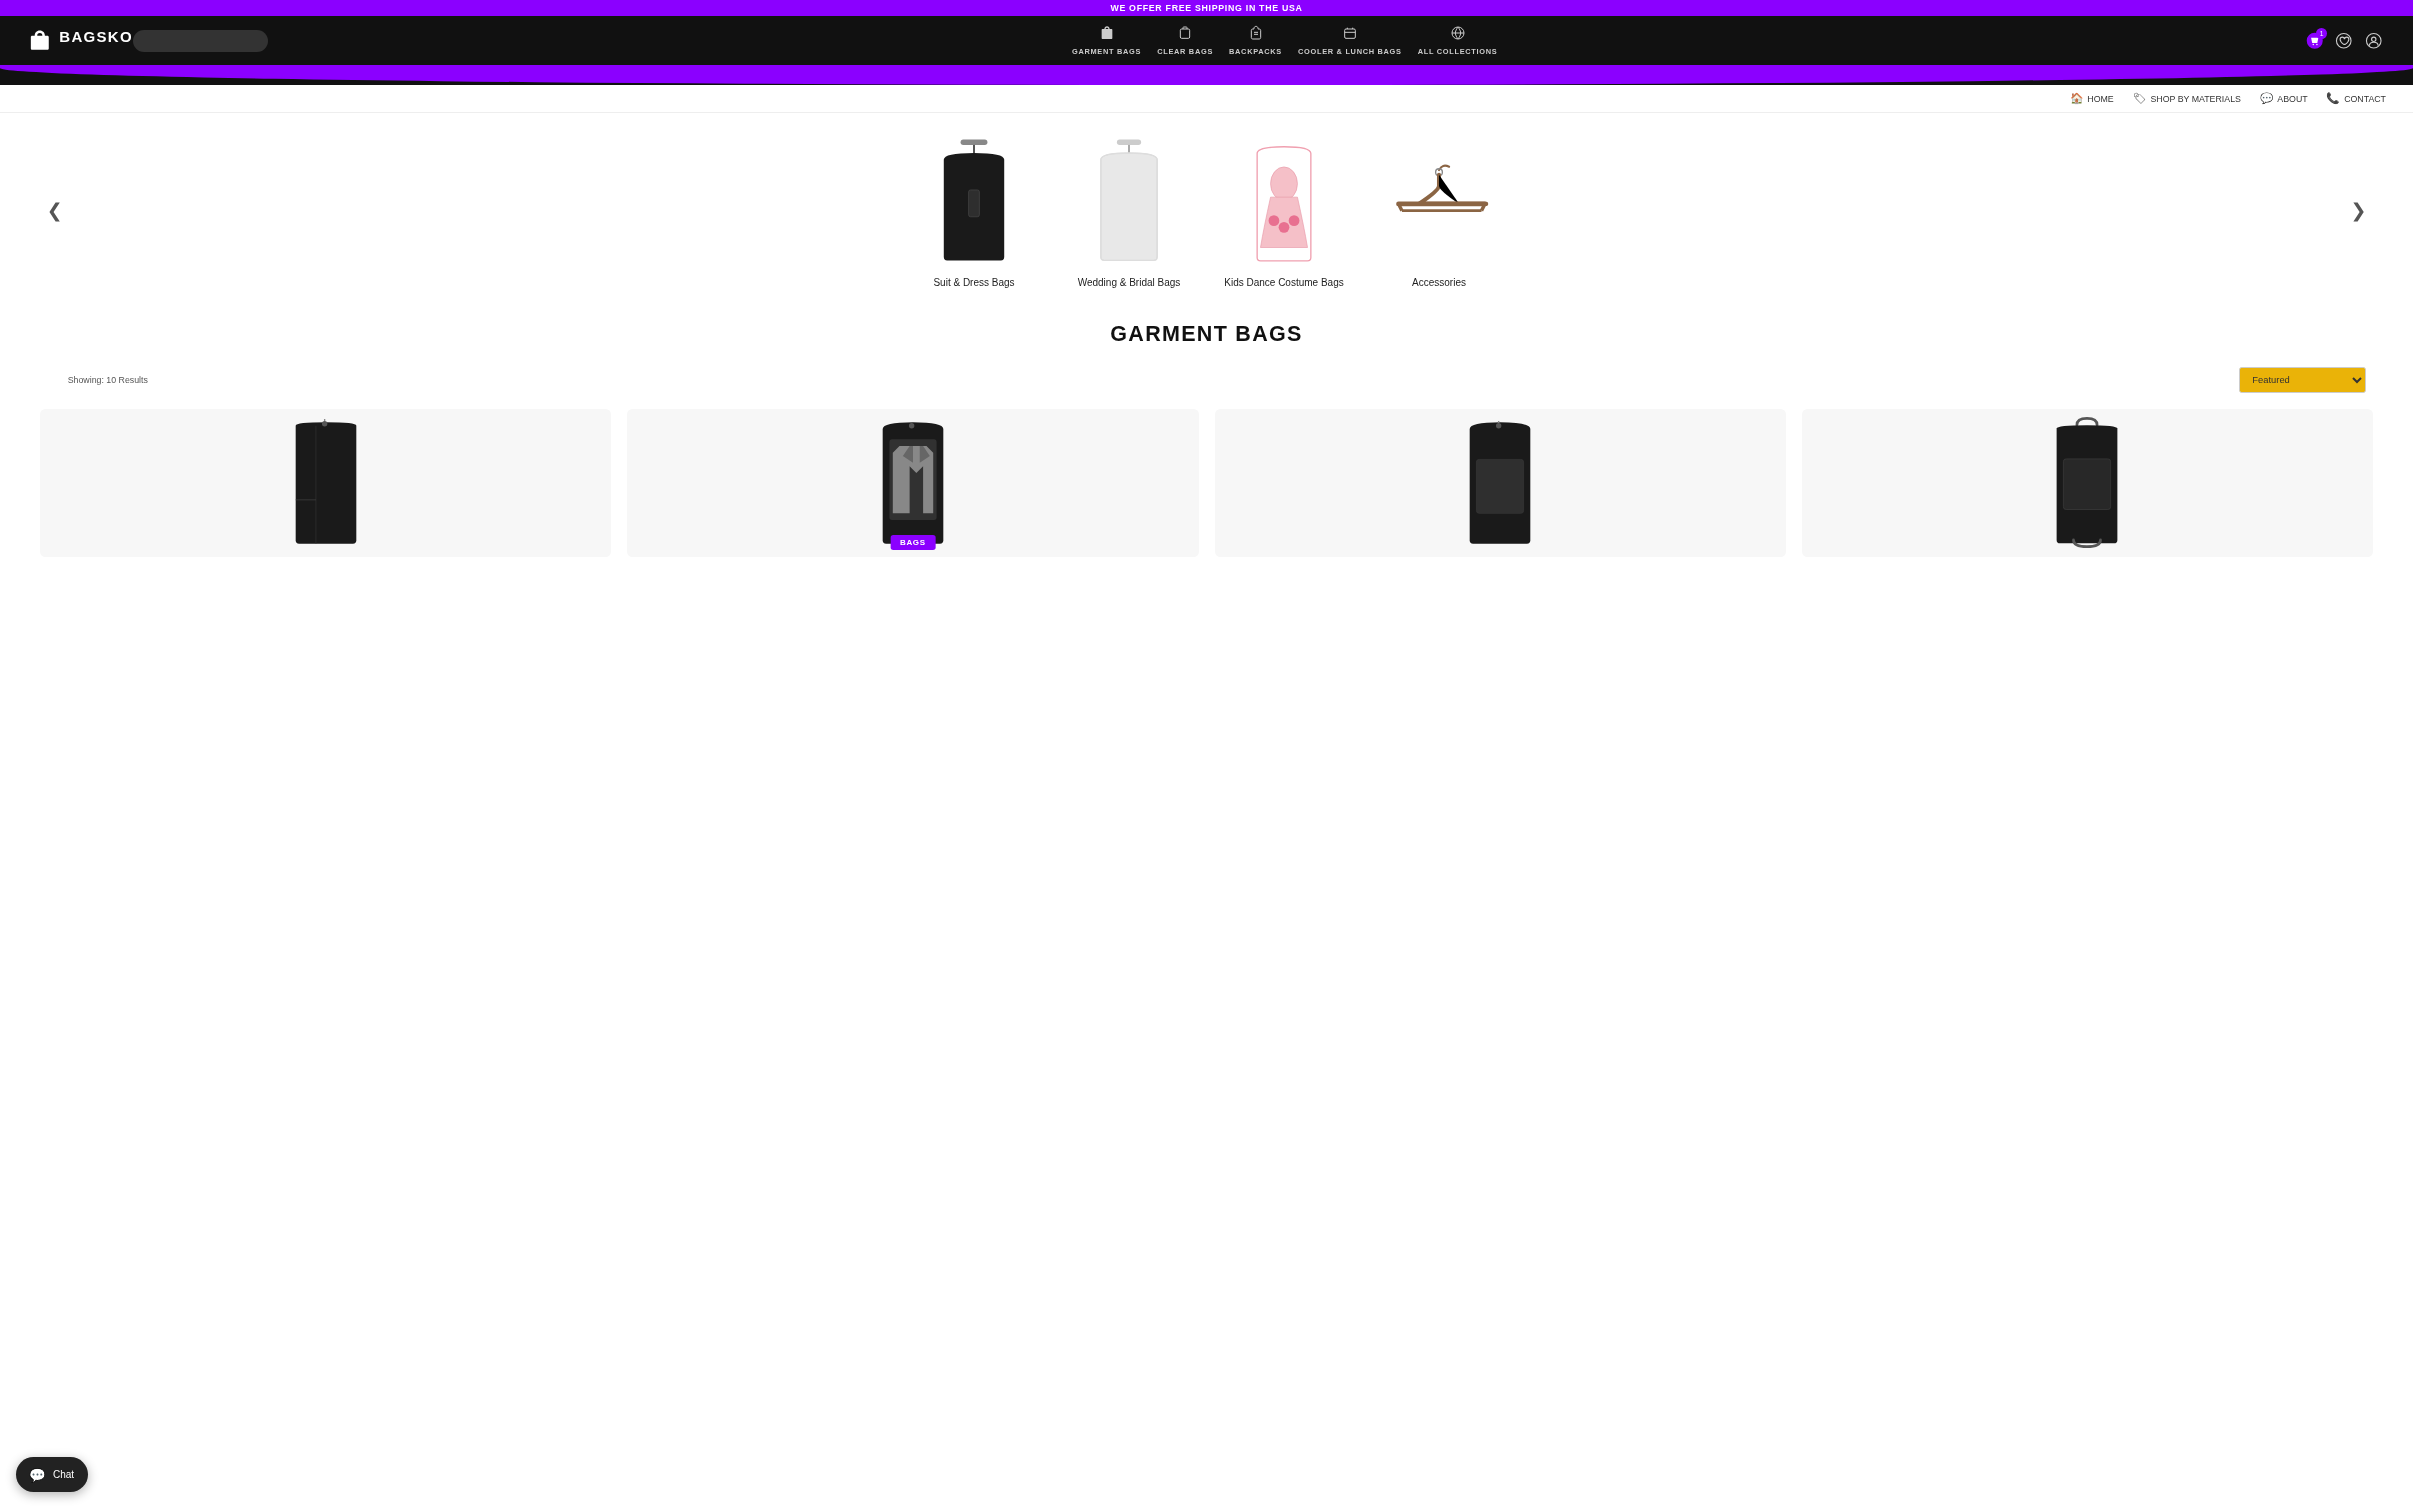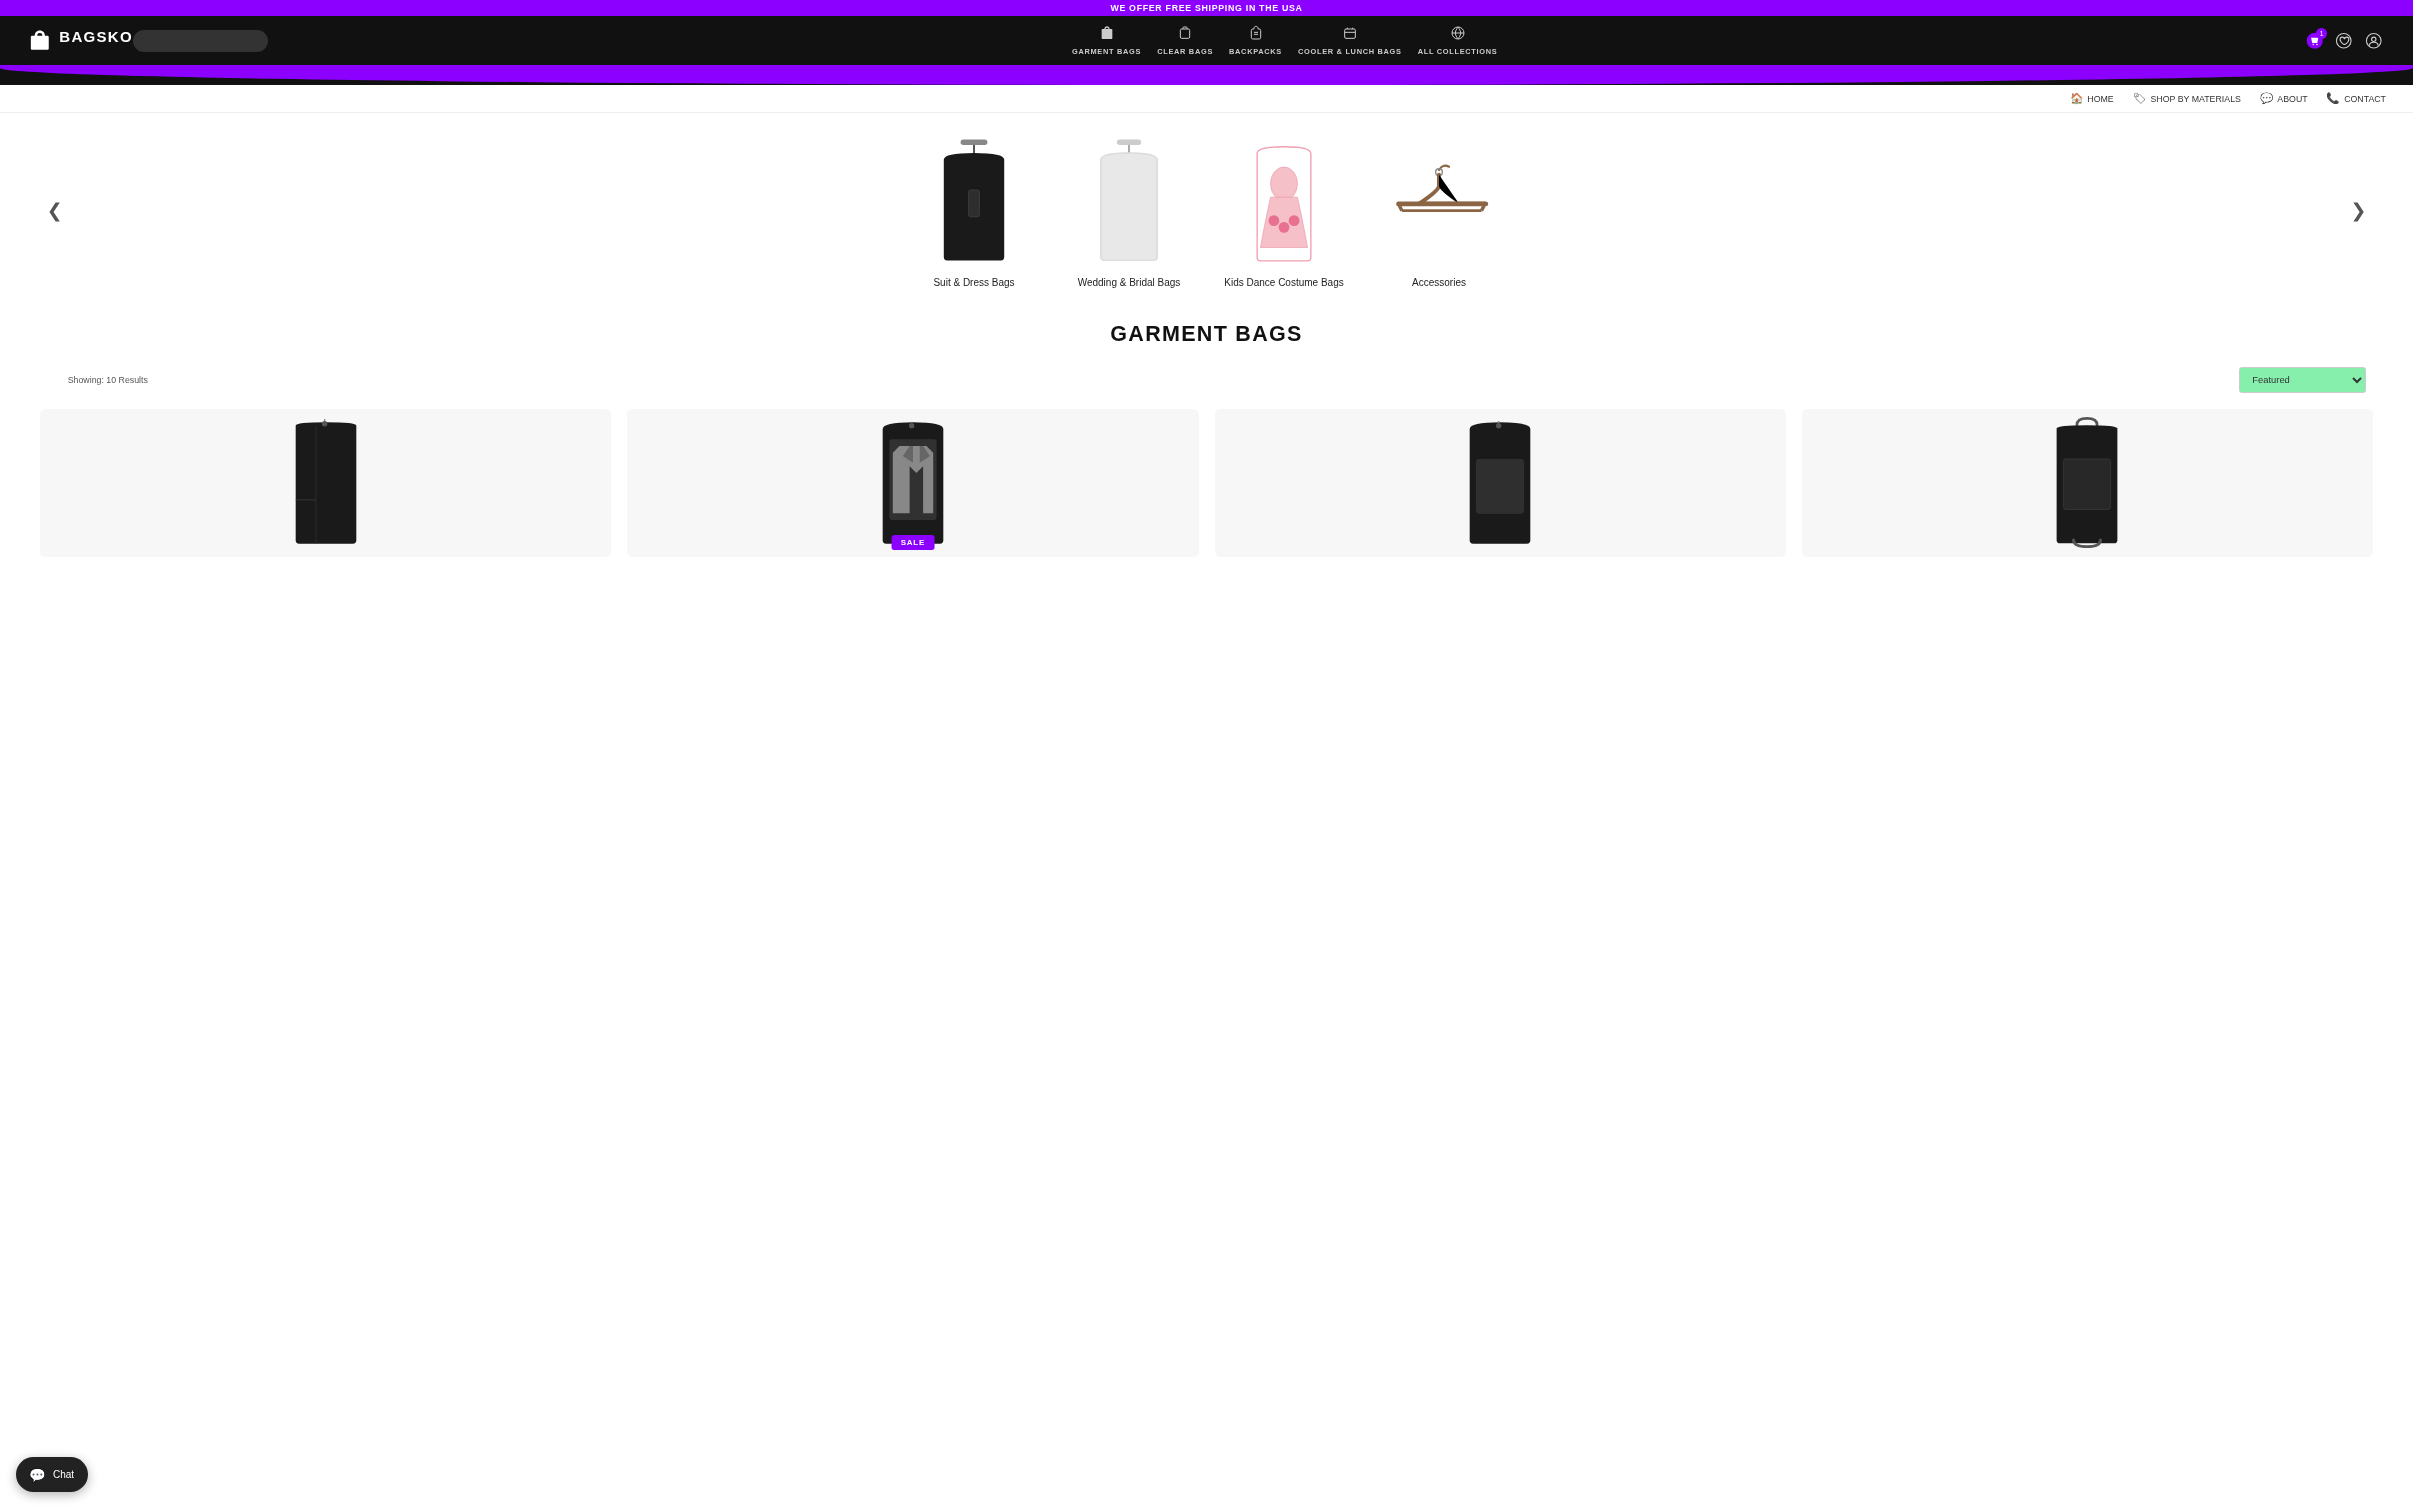--- a/index.html
+++ b/index.html
@@ -202,21 +202,21 @@
       padding-left: 21px;
     }
     .sort-select {
       border: 0.7px solid #ccc;
       border-radius: 2.7px;
       padding: 5.4px 20px 5.4px 8px;
       font-size: 9.4px;
       color: #333;
       appearance: auto;
       cursor: pointer;
-      background: #86efac;
+      background: #eab308;
     }
 
     
     .product-grid {
       display: grid;
       grid-template-columns: repeat(4, 1fr);
       gap: 16px;
     }
     .product-card {
       display: flex;
@@ -491,21 +491,21 @@
         <svg width="88" height="128" viewBox="0 0 130 190">
           <path d="M20 15 Q20 5 65 5 Q110 5 110 15 L110 180 Q110 185 105 185 L25 185 Q20 185 20 180 Z" fill="#1a1a1a"></path>
 
           <rect x="30" y="30" width="70" height="120" rx="4" fill="#555" opacity="0.4"></rect>
 
           <path d="M45 40 L35 50 L35 140 L60 140 L60 70 L70 80 L80 70 L80 140 L95 140 L95 50 L85 40 Z" fill="#888"></path>
           <path d="M60 40 L50 55 L65 65 L65 40 Z" fill="#666"></path>
           <path d="M80 40 L90 55 L75 65 L75 40 Z" fill="#666"></path>
           <circle cx="63" cy="10" r="4" fill="#555"></circle>
         </svg>
-        <div class="sale-badge">SALE</div>
+        <div class="sale-badge">BAGS</div>
       </div>
     </div>
 
     <div class="product-card">
       <div class="product-img-wrap">
         <svg width="88" height="128" viewBox="0 0 130 190">
           <path d="M20 15 Q20 5 65 5 Q110 5 110 15 L110 180 Q110 185 105 185 L25 185 Q20 185 20 180 Z" fill="#1a1a1a"></path>
 
           <rect x="30" y="60" width="70" height="80" rx="4" fill="#444" opacity="0.5" stroke="#555" stroke-width="1"></rect>
           <circle cx="63" cy="10" r="4" fill="#555"></circle>

